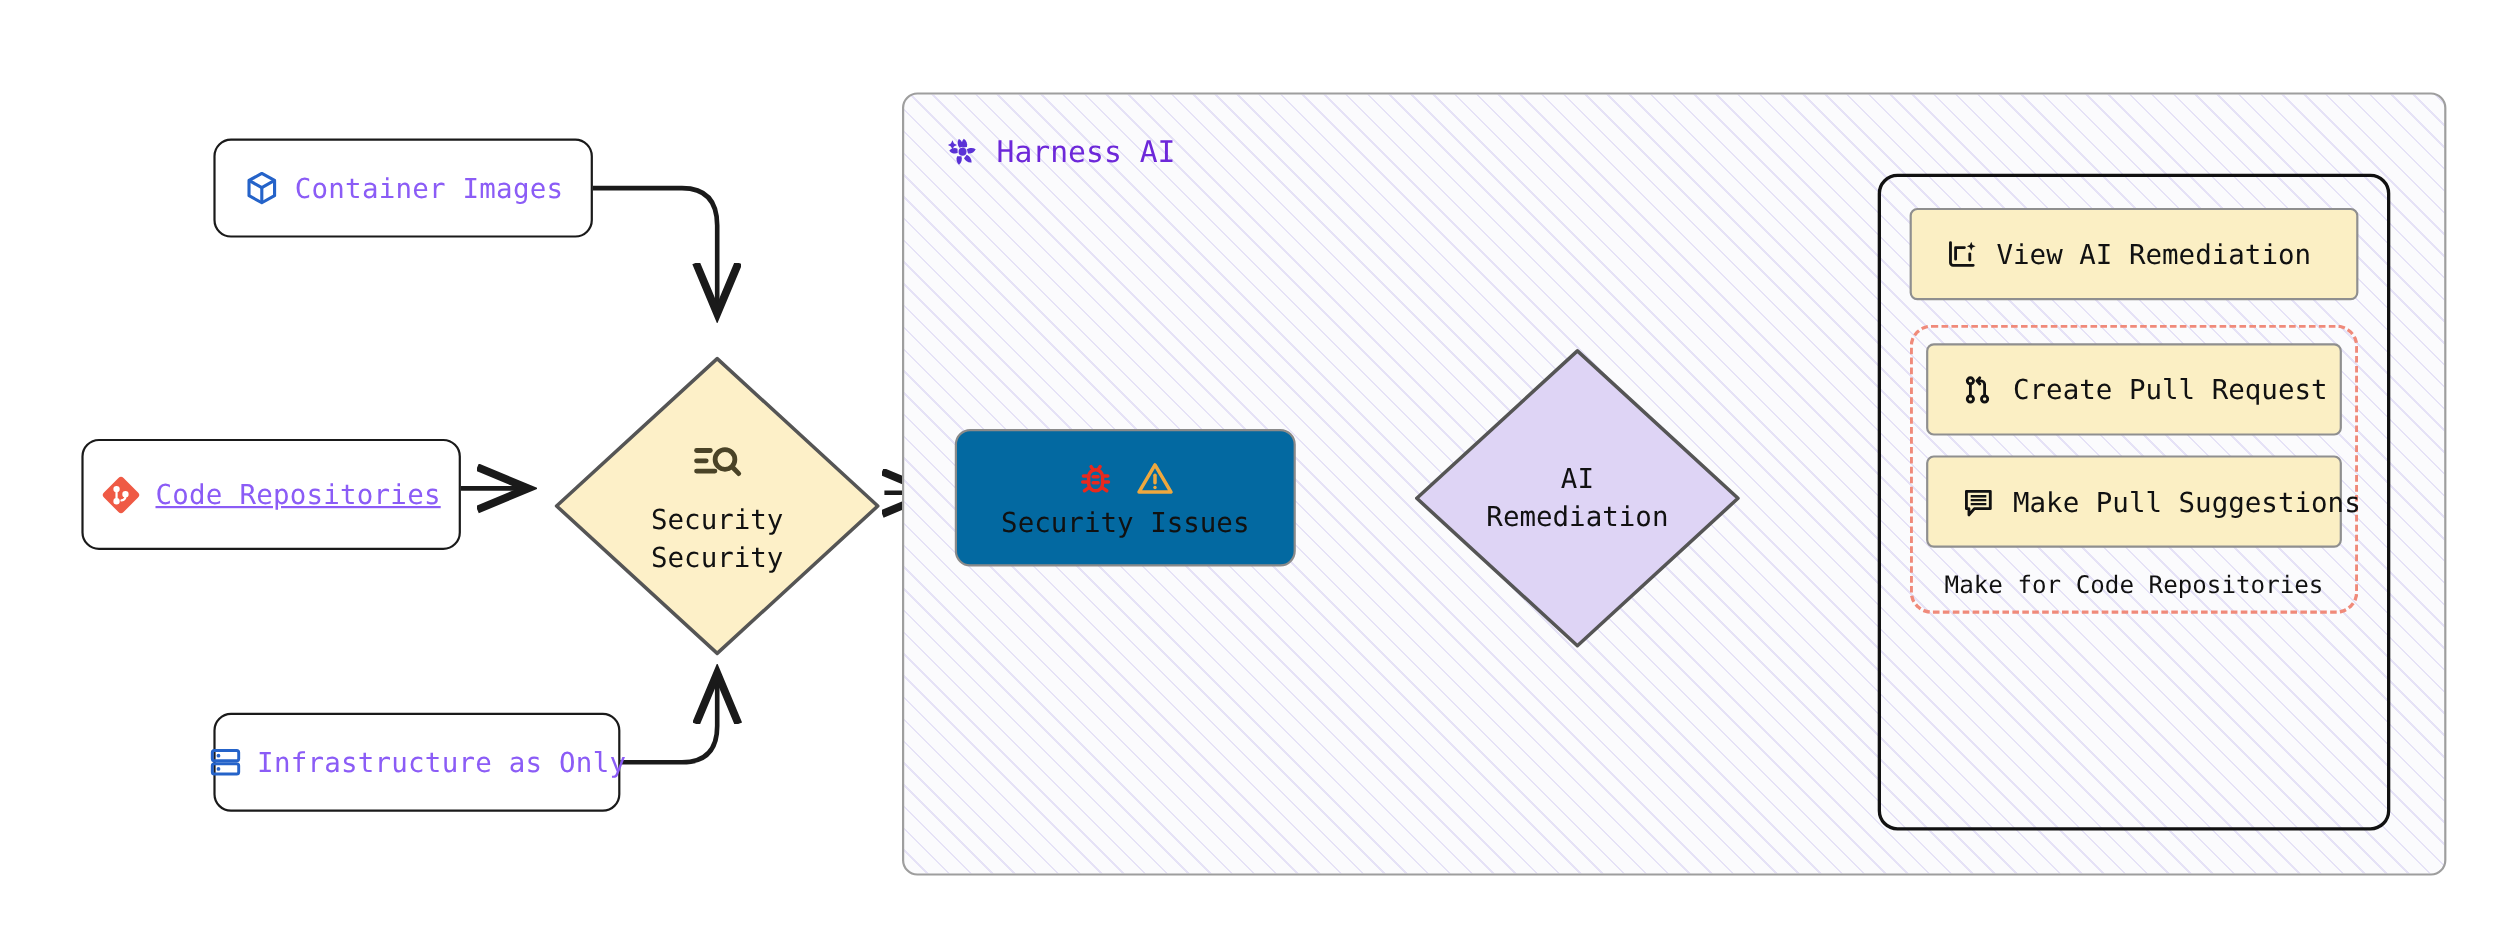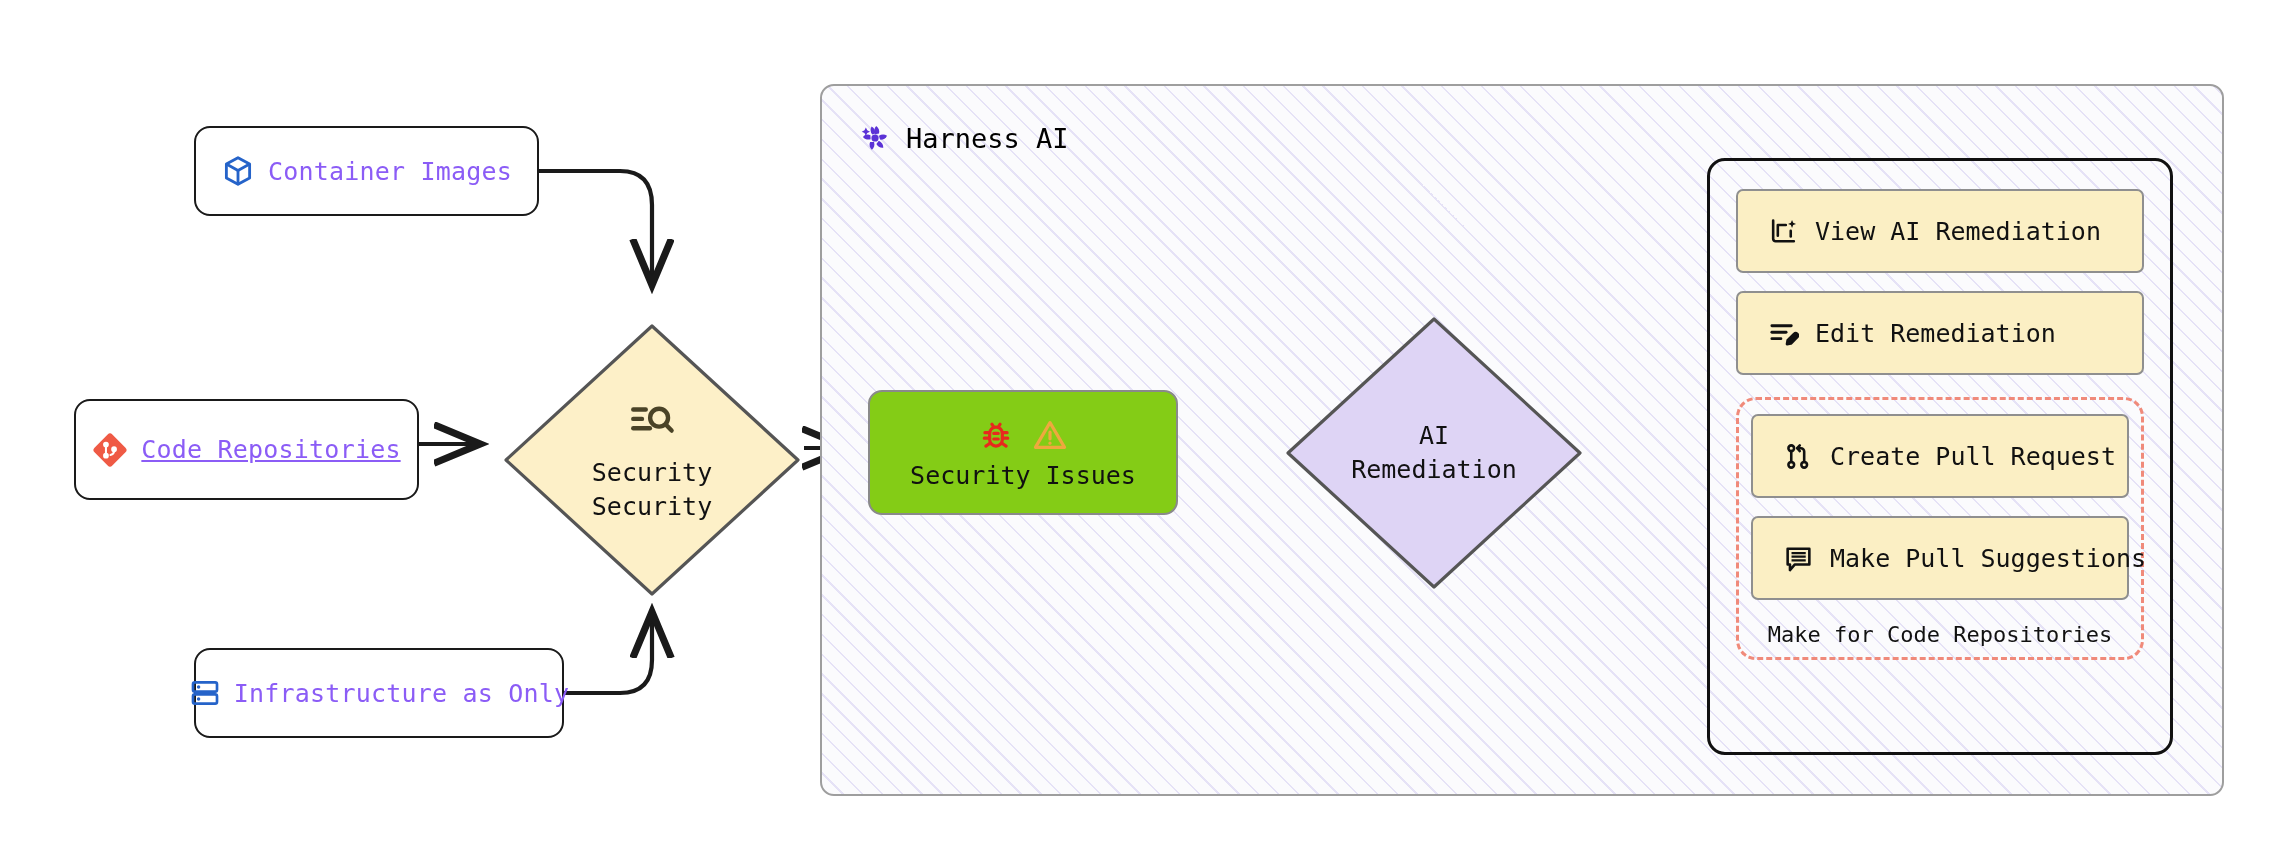--- a/index.html
+++ b/index.html
@@ -56,21 +56,21 @@
         rgba(124,104,214,0.17) 0px,
         rgba(124,104,214,0.17) 1.6px,
         rgba(255,255,255,0) 1.6px,
         rgba(255,255,255,0) 14px);
     z-index: 1;
   }
   #harness-title {
     position: absolute;
     left: 858px; top: 121px;
     display: flex; align-items: center; gap: 14px;
-    font-size: 27px; color: #000000;
+    font-size: 27px; color: #6d28d9;
     z-index: 6;
     white-space: nowrap;
   }
 
   
   .diamond {
     position: absolute;
     z-index: 5;
   }
   .diamond .dshape {
@@ -89,21 +89,21 @@
   #d-scan .dicon { margin-bottom: 10px; display:flex; }
 
   
   #n-issues {
     position: absolute;
     left: 868px; top: 390px;
     width: 310px; height: 125px;
     box-sizing: border-box;
     border: 2.4px solid #8a8a8a;
     border-radius: 14px;
-    background: #84cc16;
+    background: #0369a1;
     display: flex; flex-direction: column;
     align-items: center; justify-content: center;
     gap: 7px;
     z-index: 5;
     font-size: 25px; color: #111;
   }
   #n-issues .irow { display: flex; align-items: center; gap: 16px; }
 
   
   #actions-box {
@@ -295,31 +295,20 @@
           <svg width="31" height="31" viewBox="0 0 24 24" fill="none" stroke="#111" stroke-width="2" stroke-linecap="round" stroke-linejoin="round">
             <path d="M4 3.5v14.2a1.8 1.8 0 0 0 1.8 1.8H20"></path>
             <path d="M7.6 7h6.2M7.6 7v8.2"></path>
             <path d="M18.6 3 19.5 5.2 21.7 6.1 19.5 7 18.6 9.2 17.7 7 15.5 6.1 17.7 5.2Z" fill="#111" stroke="none"></path>
             <path d="M17.6 11.4v4.4"></path>
           </svg>
         </span>
         <span>View AI Remediation</span>
       </div>
 
-      <div class="act-btn">
-        <span class="ico">
-          <svg width="31" height="31" viewBox="0 0 24 24" fill="none" stroke="#111" stroke-width="2.2" stroke-linecap="round" stroke-linejoin="round">
-            <path d="M3 6h15"></path>
-              <path d="M3 11h11"></path>
-              <path d="M3 16h7"></path>
-            <path d="M20.2 12.4 15.3 17.3l-.5 2.9 2.9-.5 4.9-4.9a1.6 1.6 0 0 0-2.4-2.4Z" fill="#111"></path>
-          </svg>
-        </span>
-        <span>Edit Remediation</span>
-      </div>
 
       <div id="dashed-group">
         <div class="act-btn">
           <span class="ico">
             <svg width="31" height="31" viewBox="0 0 24 24" fill="none" stroke="#111" stroke-width="2" stroke-linecap="round" stroke-linejoin="round">
               <circle cx="6.4" cy="5.6" r="2.2"></circle>
               <circle cx="6.4" cy="18.4" r="2.2"></circle>
               <circle cx="16.4" cy="18.4" r="2.2"></circle>
               <path d="M6.4 7.8v8.4"></path>
               <path d="M16.4 16.2V8.2a2.6 2.6 0 0 0-2.6-2.6h-2.6"></path>

